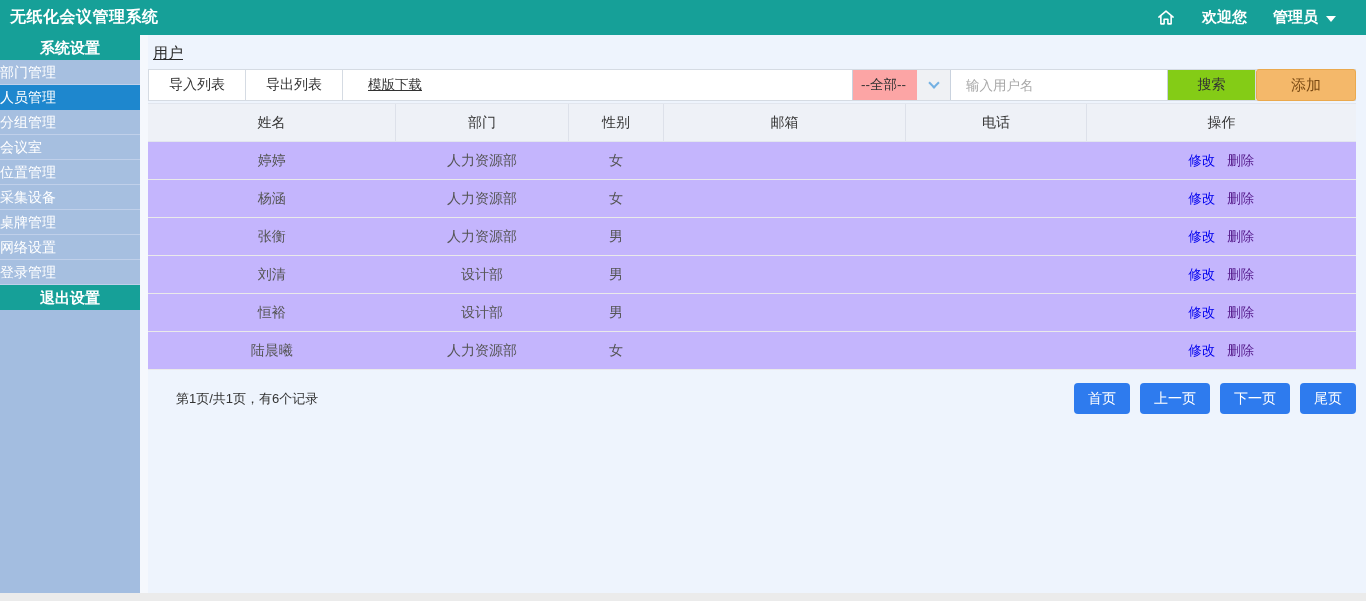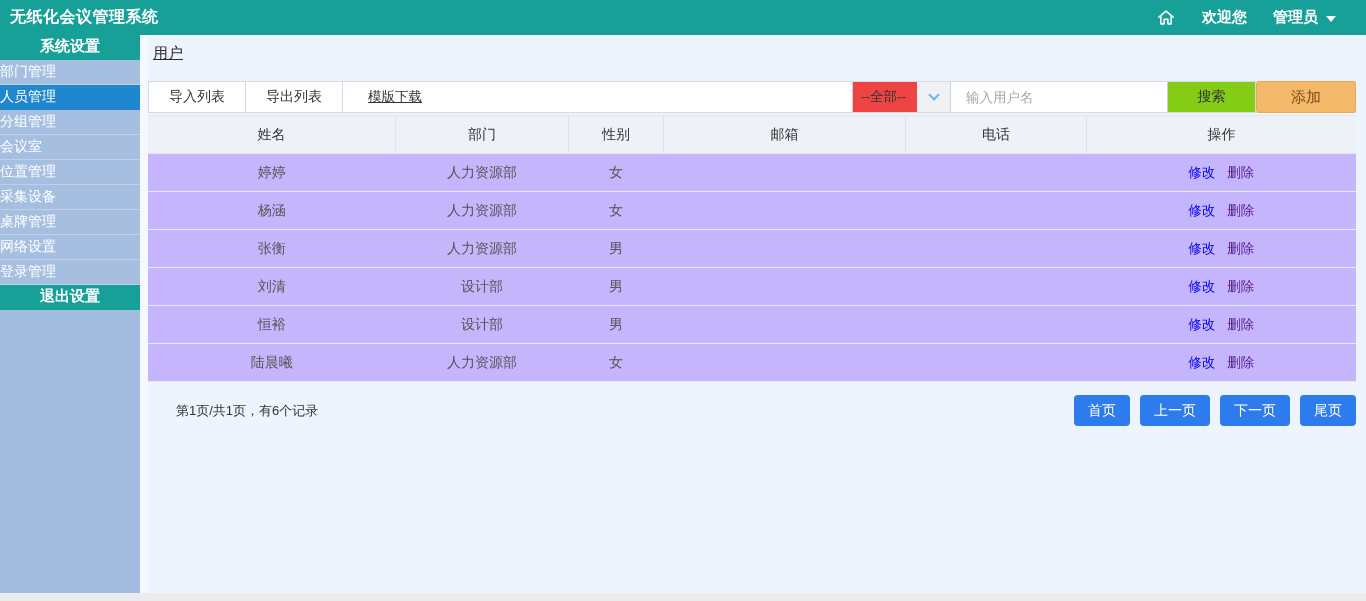--- a/index.html
+++ b/index.html
@@ -20,56 +20,56 @@
   .topbar-title { font-size:16px; font-weight:700; margin-left:10px; letter-spacing:.5px; }
   .topbar-right { margin-left:auto; display:flex; align-items:center; gap:26px; margin-right:30px; }
   .home-icon { display:flex; align-items:center; }
   .topbar-welcome, .topbar-user { font-size:15px; font-weight:600; display:flex; align-items:center; cursor:pointer; }
   .caret-down {
     display:inline-block; width:0; height:0; margin-left:8px; margin-top:2px;
     border-left:5px solid transparent; border-right:5px solid transparent; border-top:6px solid #fff;
   }
 
   
-  .sidebar { position:absolute; left:0; top:35px; width:140px; bottom:8px; background:#a3bde0;font-family:Liberation Mono, monospace; }
+  .sidebar { position:absolute; left:0; top:35px; width:140px; bottom:8px; background:#a3bde0; }
   .gutter  { position:absolute; left:140px; top:35px; width:8px; bottom:8px; background:#f5f8fd; }
   .side-header {
     height:25px; line-height:25px; text-align:center;
     background:#16a098; color:#fff; font-size:15px; font-weight:600; cursor:pointer;
   }
   .side-item {
     height:25px; line-height:24px; text-align:left;
     background:#a6bfe0; border-bottom:1px solid #c0d0ea;
     color:#fff; font-size:14px; cursor:pointer;
   }
   .side-item.active { background:#1e87ce; border-bottom-color:#1e87ce; }
 
   
   .content { position:absolute; left:148px; top:35px; right:0; bottom:8px; padding-right:10px; }
-  .page-title { font-size:15px; color:#2b2b2b; margin:9px 0 18px 5px;text-decoration:underline; }
+  .page-title { font-size:15px; color:#2b2b2b; margin:9px 0 6px 5px;text-decoration:underline; }
 
   
   .toolbar {
     display:flex; align-items:stretch; height:32px;
     background:#fff; border:1px solid #d5dbe3;
   }
   .tb-btn {
     width:97px; display:flex; align-items:center; justify-content:center;
     font-size:14px; color:#333; border-right:1px solid #d5dbe3; background:#fff; cursor:pointer;
   }
   .tb-link {
     display:flex; align-items:center; margin-left:25px;
     font-size:13.5px; color:#333; text-decoration:underline; cursor:pointer;
   }
   .tb-spacer { flex:1; }
   .tb-select {
     display:flex; align-items:stretch; cursor:pointer;
     border-left:1px solid #c9d2de; border-right:1px solid #c9d2de; margin-right:5px;
   }
-  .tb-select-value { width:64px; display:flex; align-items:center; padding-left:8px; font-size:13.5px; color:#333; background:#ef4444;text-align:center; }
+  .tb-select-value { width:64px; display:flex; align-items:center; padding-left:8px; font-size:13.5px; color:#333; background:#fca5a5;text-align:center; }
   .tb-select-arrow { width:33px; background:#eff1f4; display:flex; align-items:center; justify-content:center; }
   .chev { width:8px; height:8px; border-right:2px solid #73b1e3; border-bottom:2px solid #73b1e3; transform:rotate(45deg); margin-top:-4px; }
   .tb-input {
     width:212px; border:none; border-right:1px solid #c9d2de;
     padding:0 10px; font-size:13.5px; color:#333; outline:none;
     font-family:"Liberation Sans","DejaVu Sans",sans-serif;
   }
   .tb-input::placeholder { color:#a8a8a8; }
   .tb-search {
     width:88px; display:flex; align-items:center; justify-content:center;

